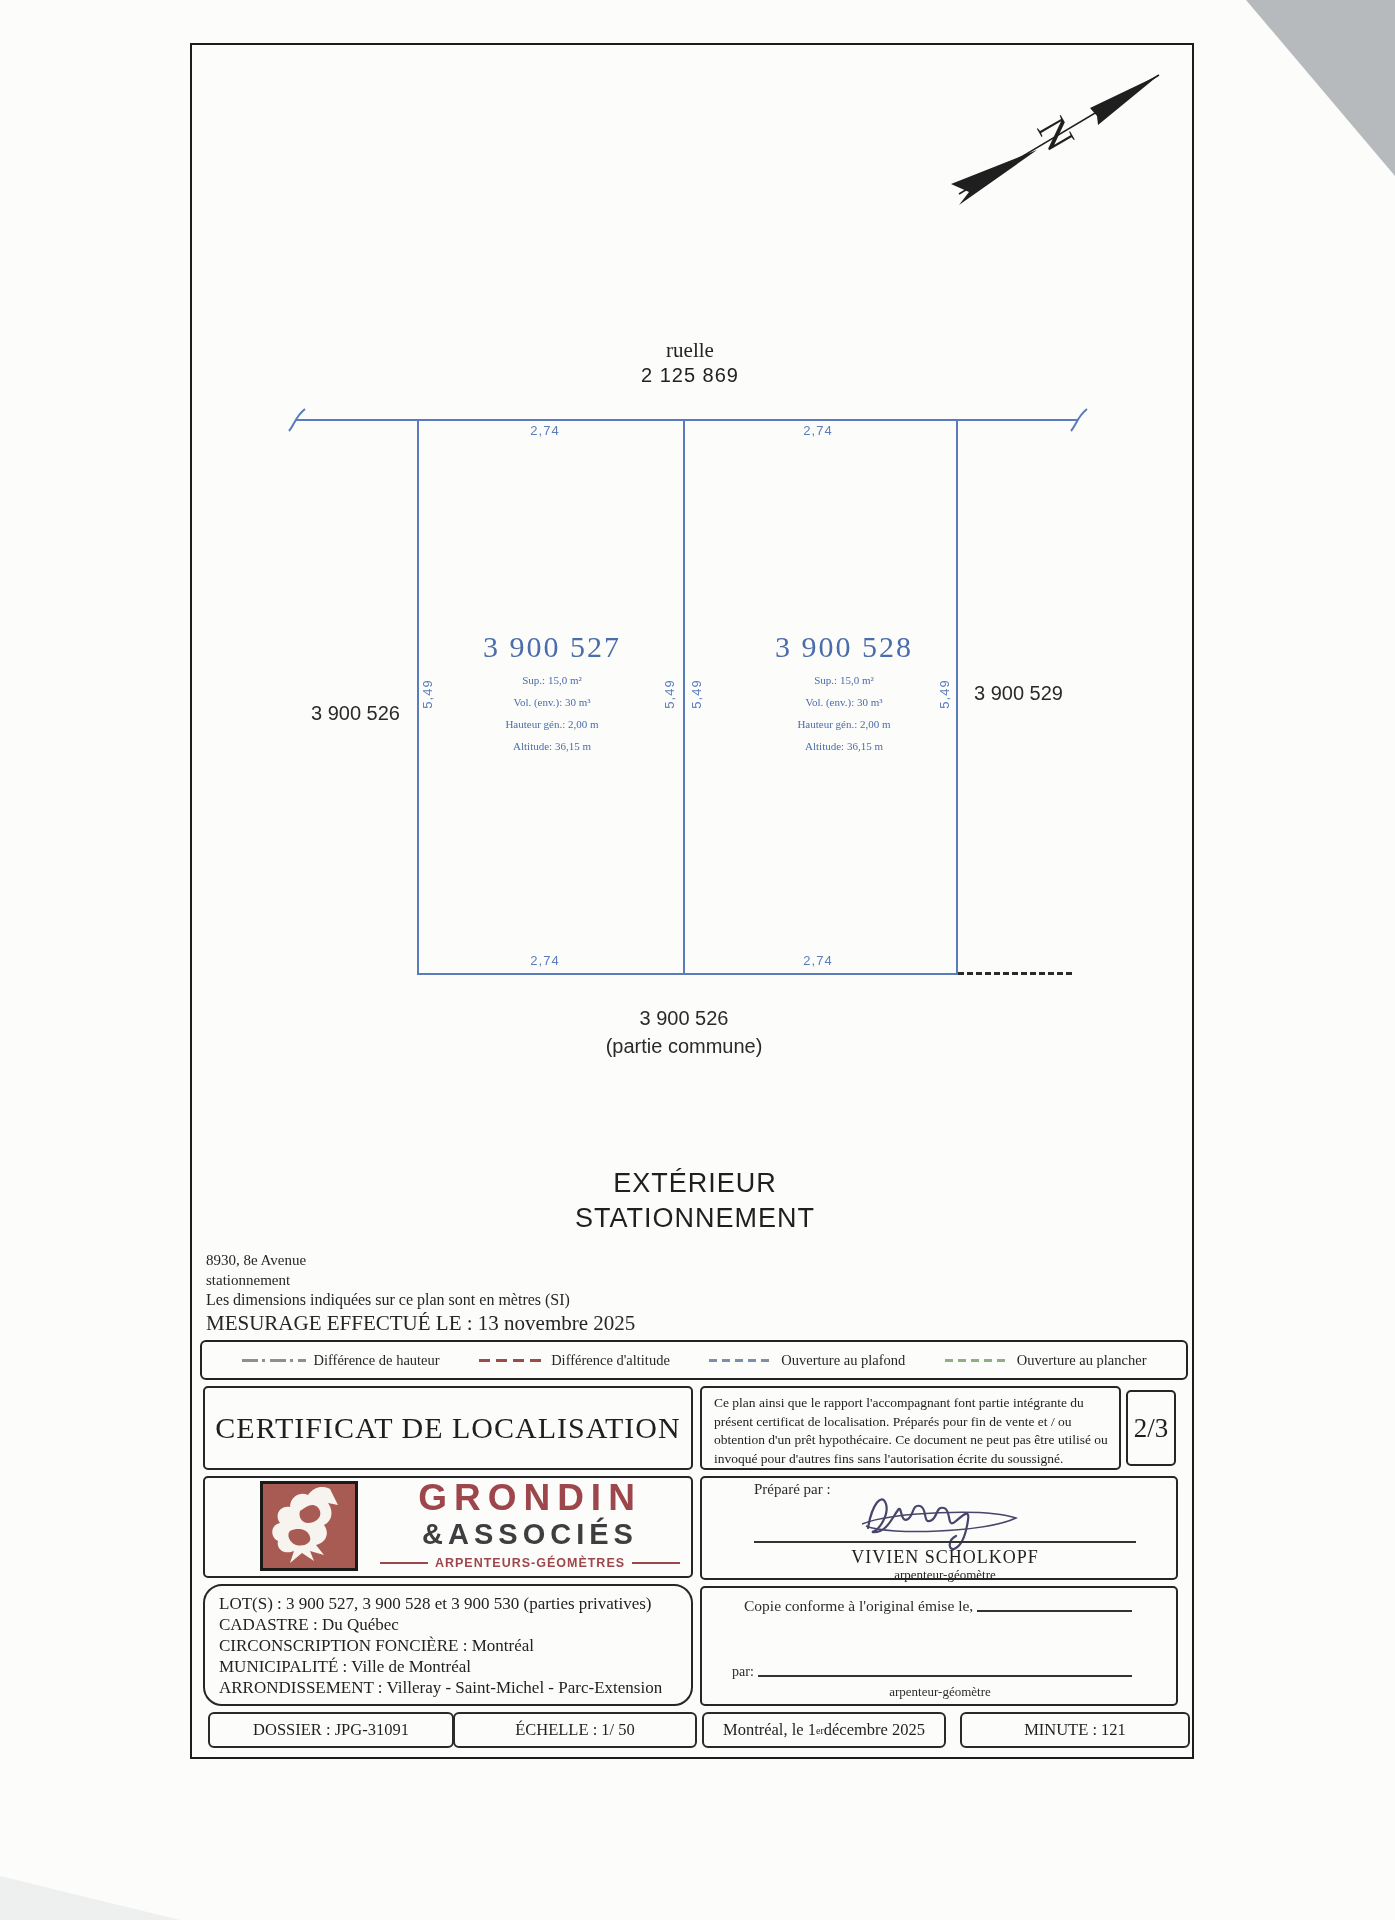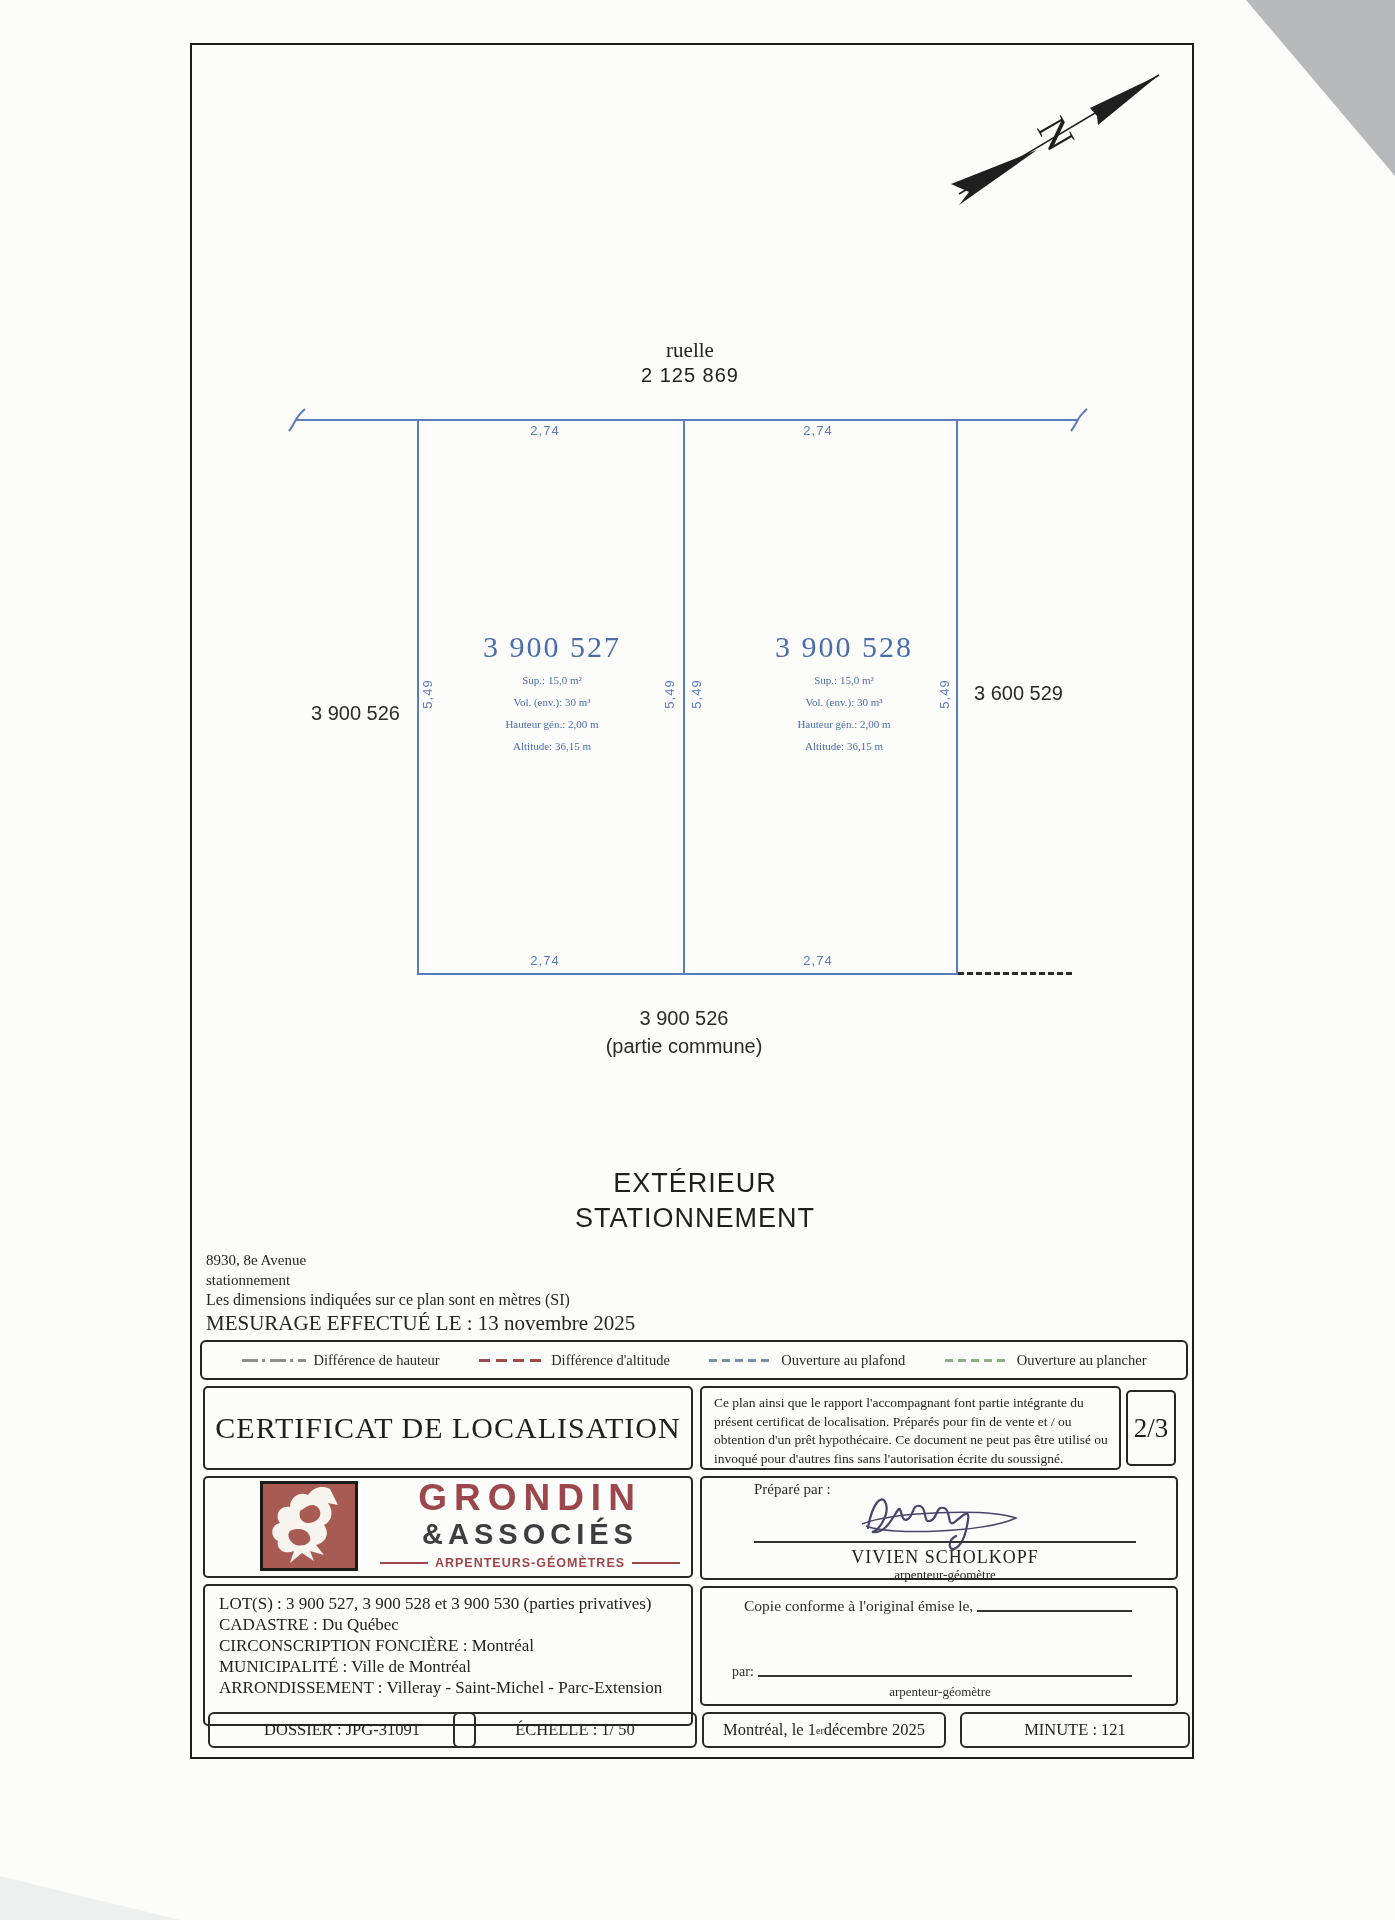--- a/index.html
+++ b/index.html
@@ -67,31 +67,31 @@
   #firm-sub .subdash{width:48px;height:0;border-top:2px solid #9d464b;}
   #firm-sub .subtext{font-size:12.5px;font-weight:bold;color:#9d464b;letter-spacing:1px;}
   
   #prepared-box{left:700px;top:1476px;width:478px;height:104px;}
   #prepared-label{left:754px;top:1481px;font-size:15px;}
   #signature{left:858px;top:1488px;}
   #sig-line{left:754px;top:1541px;width:382px;height:2px;background:#333;}
   #prepared-name{left:754px;top:1547px;width:382px;text-align:center;font-size:18px;letter-spacing:1px;color:#222;}
   #prepared-role{left:754px;top:1567px;width:382px;text-align:center;font-size:13px;color:#222;}
   
-  #lotinfo-box{left:203px;top:1584px;width:490px;height:142px;padding:7px 0 0 14px;
-               font-size:17px;line-height:21px;color:#222;}
+  #lotinfo-box{left:203px;top:1584px;width:490px;height:122px;padding:7px 0 0 14px;
+               font-size:17px;line-height:21px;color:#222;border-radius:19px;}
   #copy-box{left:700px;top:1586px;width:478px;height:120px;}
   .fill-line{flex:1;border-bottom:2px solid #333;margin:0 0 3px 4px;}
   #copy-row1{left:744px;top:1597px;width:388px;display:flex;align-items:flex-end;font-size:15.5px;}
   #copy-row2{left:732px;top:1664px;width:400px;display:flex;align-items:flex-end;font-size:14px;}
   #copy-role{left:740px;top:1684px;width:400px;text-align:center;font-size:13px;}
   
   .footer-box{top:1712px;height:36px;border:2px solid #2a2a2a;border-radius:6px;box-sizing:border-box;
               display:flex;align-items:center;justify-content:center;font-size:16.5px;color:#1f1f1f;}
-  #footer-dossier{left:208px;width:268px;}
+  #footer-dossier{left:208px;width:246px;}
   #footer-echelle{left:453px;width:244px;}
   #footer-date{left:702px;width:244px;}
   #footer-minute{left:960px;width:230px;}
   sup{font-size:10px;text-align:right;}
 </style>
 </head>
 <body>
 
 <div id="page">
 
@@ -143,21 +143,21 @@
   </div>
   <div class="abs lot-block" style="left:713px;top:630px;">
     <div class="lot-num">3 900 528</div>
     <p class="lot-detail">Sup.: 15,0 m²</p>
     <p class="lot-detail">Vol. (env.): 30 m³</p>
     <p class="lot-detail">Hauteur gén.: 2,00 m</p>
     <p class="lot-detail">Altitude: 36,15 m</p>
   </div>
 
   <div class="abs plan-label" style="left:300px;top:702px;width:100px;text-align:right;">3 900 526</div>
-  <div class="abs plan-label" style="left:974px;top:682px;">3 600 529</div>
+  <div class="abs plan-label" style="left:974px;top:682px;">3 900 529</div>
   <div class="abs plan-label" style="left:584px;top:1007px;width:200px;text-align:center;">3 900 526</div>
   <div class="abs plan-label" style="left:584px;top:1035px;width:200px;text-align:center;">(partie commune)</div>
 
   <div class="abs" id="main-title">
     <div>EXTÉRIEUR</div>
     <div>STATIONNEMENT</div>
   </div>
 
   <div class="abs note" id="note1">8930, 8e Avenue</div>
   <div class="abs note" id="note2">stationnement</div>

